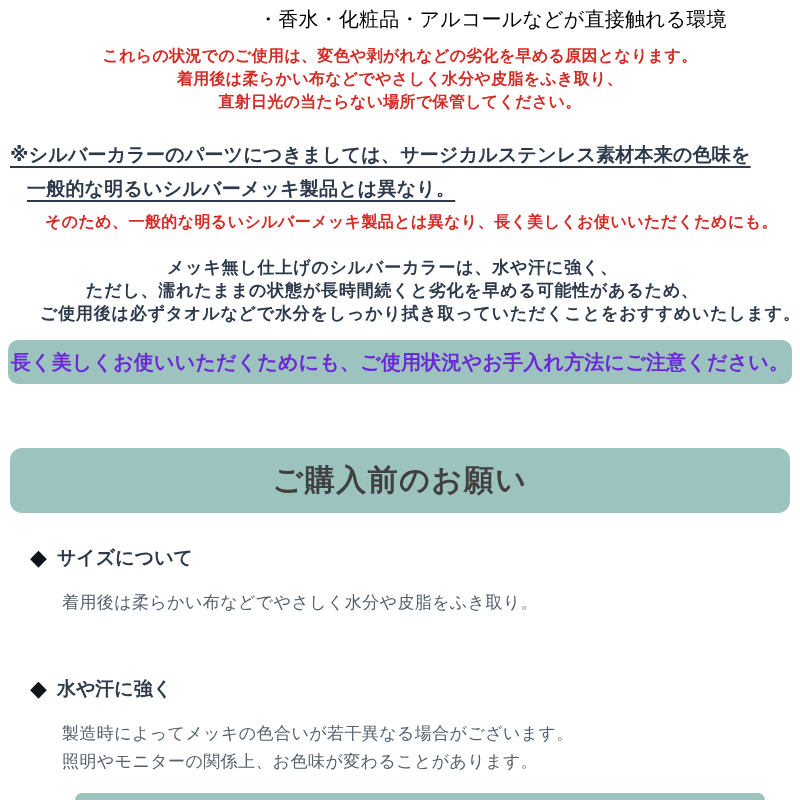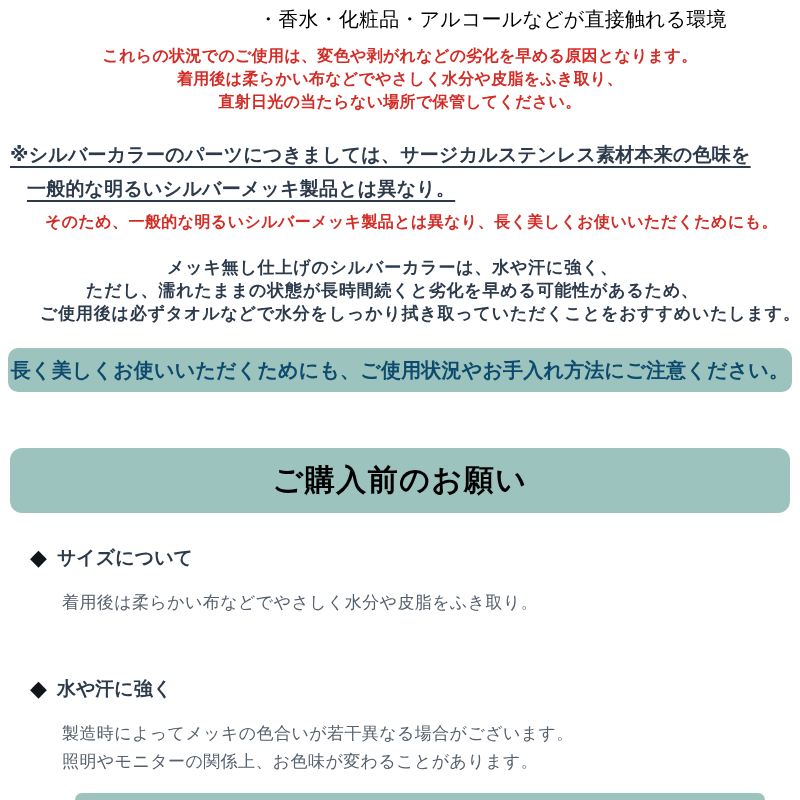--- a/index.html
+++ b/index.html
@@ -63,38 +63,38 @@
     font-size: 17px; font-weight: bold;
     color: #2d3a4b;
     line-height: 23px;
     letter-spacing: 0.8px;
     margin-left: 40px;
   }
 
   
   .notice-banner {
     position: absolute;
-    top: 348px; left: 8px; width: 784px; height: 44px;
+    top: 340px; left: 8px; width: 784px; height: 44px;
     background: #9cc3bd;
     border-radius: 10px;
     display: flex; align-items: center; justify-content: center;
-    color: #0c4a6e;
+    color: #6d28d9;
     font-size: 20px; font-weight: bold;
     white-space: nowrap;
     letter-spacing: 0.2px;
   }
 
   
   .section-banner {
     position: absolute;
     top: 448px; left: 10px; width: 780px; height: 65px;
     background: #9cc3bd;
     border-radius: 12px;
     display: flex; align-items: center; justify-content: center;
-    color: #000000;
+    color: #404040;
     font-size: 30px; font-weight: bold;
     letter-spacing: 1.5px;
   }
 
   
   .note-item { position: absolute; left: 30px; }
   .note-item .heading {
     display: flex; align-items: center;
     font-size: 19px; font-weight: bold; color: #2d3a4b;
   }

